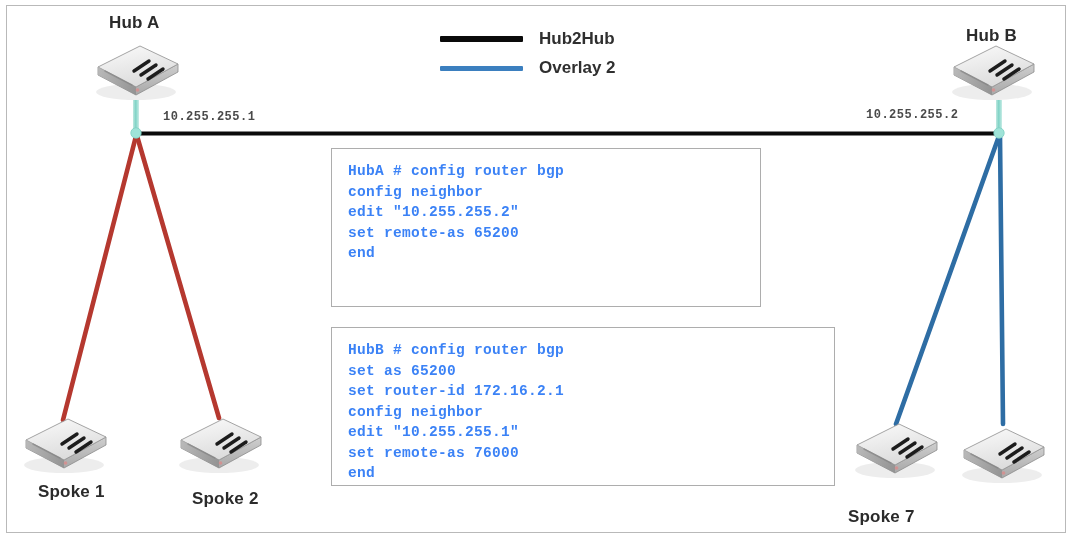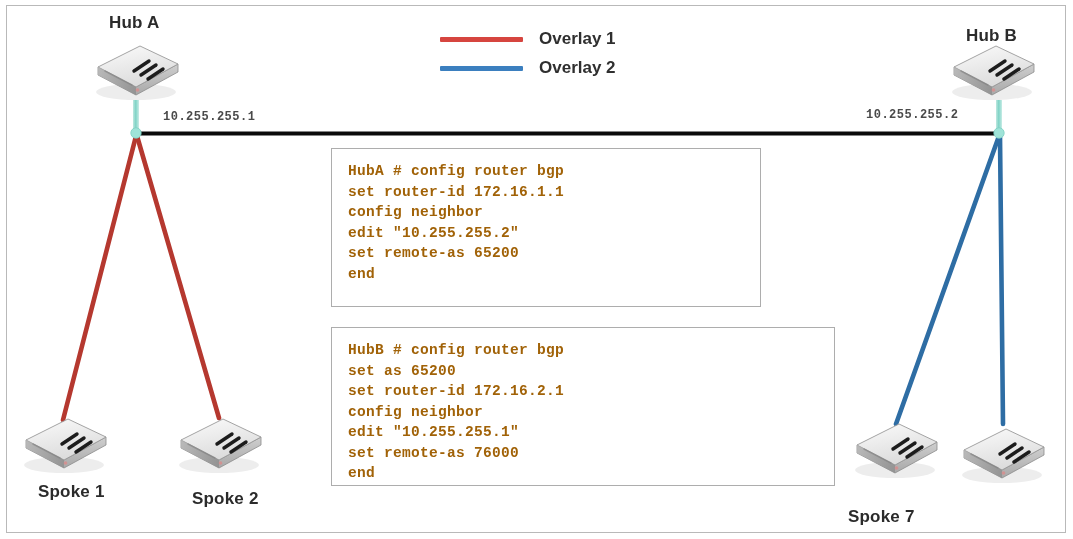--- a/index.html
+++ b/index.html
@@ -85,21 +85,21 @@
     position: absolute;
     background: #ffffff;
     border: 1px solid #adadad;
     box-sizing: border-box;
     padding: 12px 14px 12px 16px;
   }
   .config-line {
     font-family: "Liberation Mono", monospace;
     font-size: 14.5px;
     font-weight: 700;
-    color: #a16207;
+    color: #3b82f6;
     line-height: 20.5px;
     white-space: pre;
     letter-spacing: 0.3px;
   }
 </style>
 </head>
 <body>
 
 <div id="canvas">
 
@@ -183,32 +183,31 @@
   <div class="node-label" style="left:38px; top:482px;">Spoke 1</div>
   <div class="node-label" style="left:192px; top:489px;">Spoke 2</div>
   <div class="node-label" style="left:848px; top:507px;">Spoke 7</div>
   <div class="node-label" style="left:968px; top:513px;margin-top:28px;">Spoke 4</div>
 
   <div class="ip-label" style="left:163px; top:110px;">10.255.255.1</div>
   <div class="ip-label" style="left:866px; top:108px;">10.255.255.2</div>
 
   <div id="legend">
     <div class="legend-row">
-      <span class="legend-swatch" style="background:#d6453f;"></span>
-      <span class="legend-text">Overlay 1</span>
+      <span class="legend-swatch" style="background:#0a0a0a; height:6px;"></span>
+      <span class="legend-text">Hub2Hub</span>
     </div>
     <div class="legend-row">
       <span class="legend-swatch" style="background:#3b7fbf;"></span>
       <span class="legend-text">Overlay 2</span>
     </div>
   </div>
 
   <div class="config-box" style="left:331px; top:148px; width:430px; height:159px;">
     <div class="config-line">HubA # config router bgp</div>
-    <div class="config-line">set router-id 172.16.1.1</div>
     <div class="config-line">config neighbor</div>
     <div class="config-line">edit "10.255.255.2"</div>
     <div class="config-line">set remote-as 65200</div>
     <div class="config-line">end</div>
   </div>
 
   <div class="config-box" style="left:331px; top:327px; width:504px; height:159px;">
     <div class="config-line">HubB # config router bgp</div>
     <div class="config-line">set as 65200</div>
     <div class="config-line">set router-id 172.16.2.1</div>

